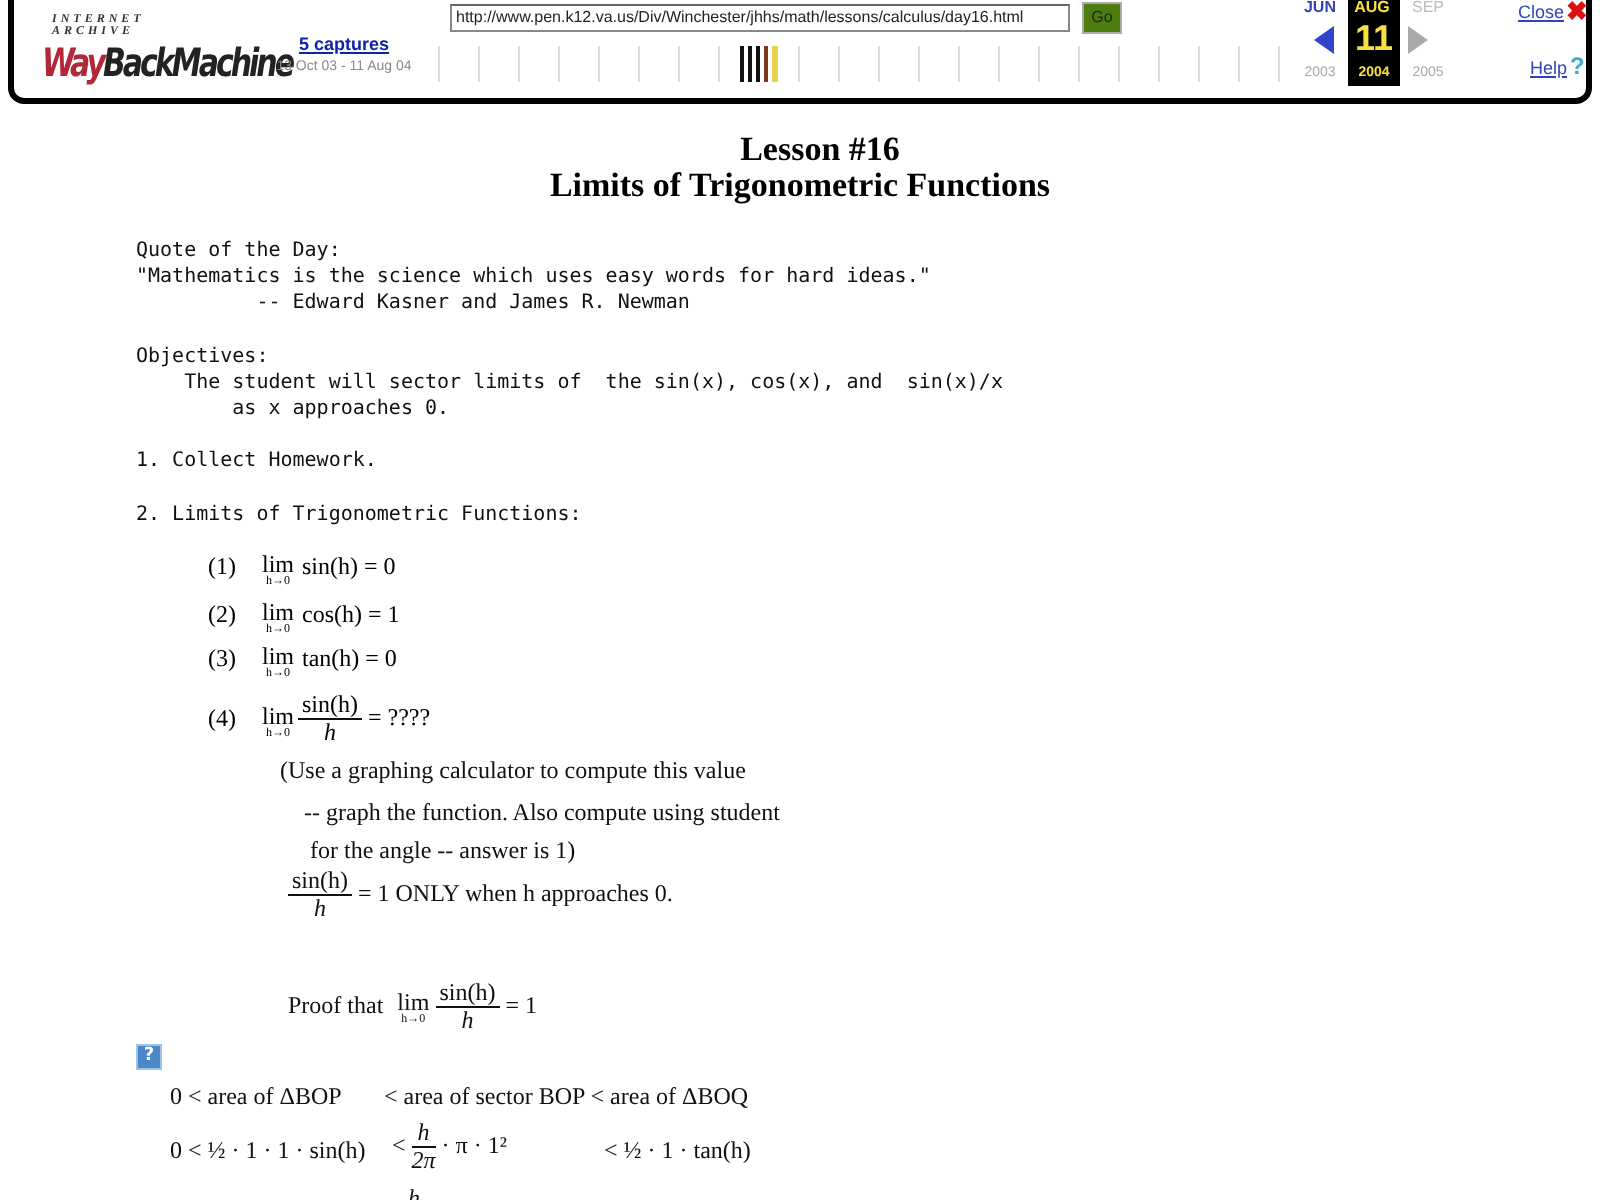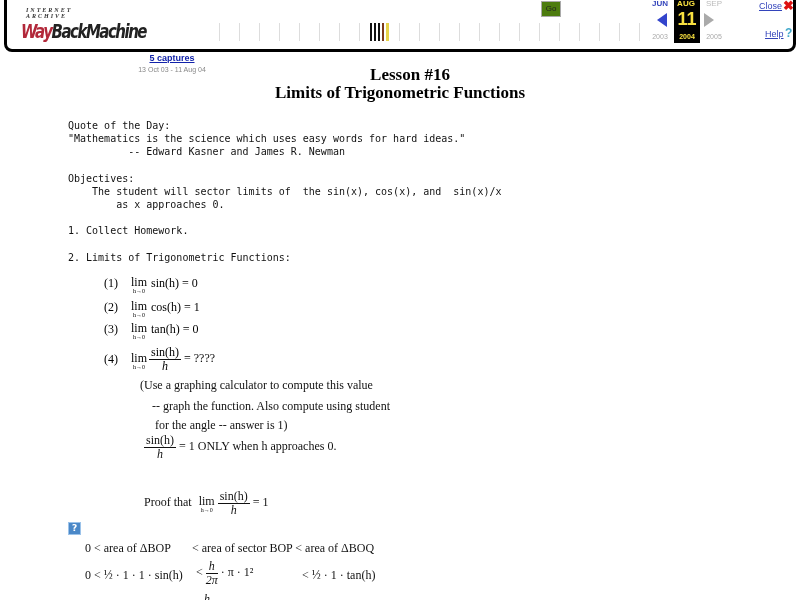--- a/index.html
+++ b/index.html
@@ -18,21 +18,21 @@
   }
   .wb-logo .wm {
     display: block; margin-top: 2px; font-family: "DejaVu Sans", sans-serif;
     font-weight: bold; font-size: 15px; line-height: 16px; letter-spacing: -1.5px;
     transform: scaleY(1.3); transform-origin: top left;
   }
   .wb-logo .wm .way { color: #b2283a; }
   .wb-logo .wm .back { color: #222; }
 
   .wb-captures { position: absolute; left: 120px; top: 20px; width: 90px; text-align: center; }
-  .wb-captures a { font-size: 9px; color: #1122aa; text-decoration: underline; font-weight: bold; display:block;margin-top:36px; }
+  .wb-captures a { font-size: 9px; color: #1122aa; text-decoration: underline; font-weight: bold; display:block; }
   .wb-captures .range { font-size: 7px; color: #888; display:block; margin-top: 3px; }
 
   .wb-url {
     position: absolute; left: 218px; top: 5px; width: 310px; height: 14px;
     border: 1px solid #888; border-top-color: #666; background: #fff;
     font-size: 8px; line-height: 12px; padding-left: 2px; color: #222; white-space: nowrap; overflow: hidden;
   }
   .wb-go {
     position: absolute; left: 534px; top: 4px; width: 20px; height: 16px;
     background: #4d7c0f; border: 1px solid #aaa; font-size: 8px; line-height: 14px; text-align: center; color:#222;
@@ -93,20 +93,21 @@
   <div class="wb-logo">
     <span class="ia">INTERNET ARCHIVE</span>
     <span class="wm"><span class="way">Way</span><span class="back">BackMachine</span></span>
   </div>
 
   <div class="wb-captures">
     <a>5 captures</a>
     <span class="range">13 Oct 03 - 11 Aug 04</span>
   </div>
 
+  <div class="wb-url">http://www.pen.k12.va.us/Div/Winchester/jhhs/math/lessons/calculus/day16.html</div>
   <div class="wb-go">Go</div>
 
   <div class="wb-timeline">
     <div class="tick" style="left:2px"></div>
       <div class="tick" style="left:22px"></div>
       <div class="tick" style="left:42px"></div>
     <div class="tick" style="left:62px"></div>
       <div class="tick" style="left:82px"></div>
       <div class="tick" style="left:102px"></div>
     <div class="tick" style="left:122px"></div>

